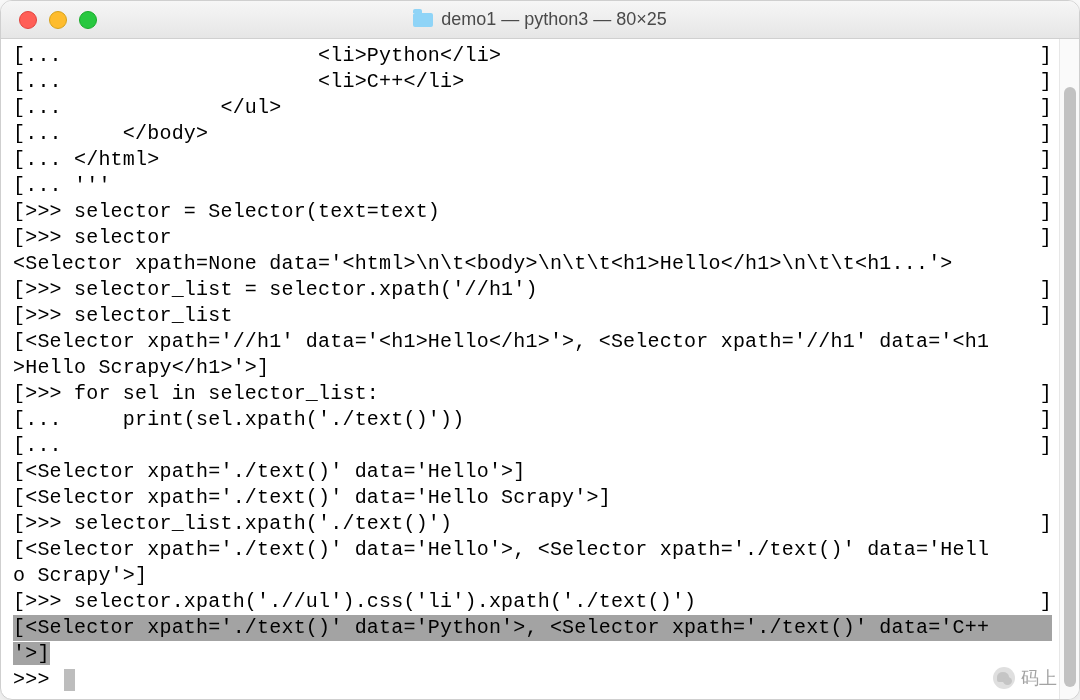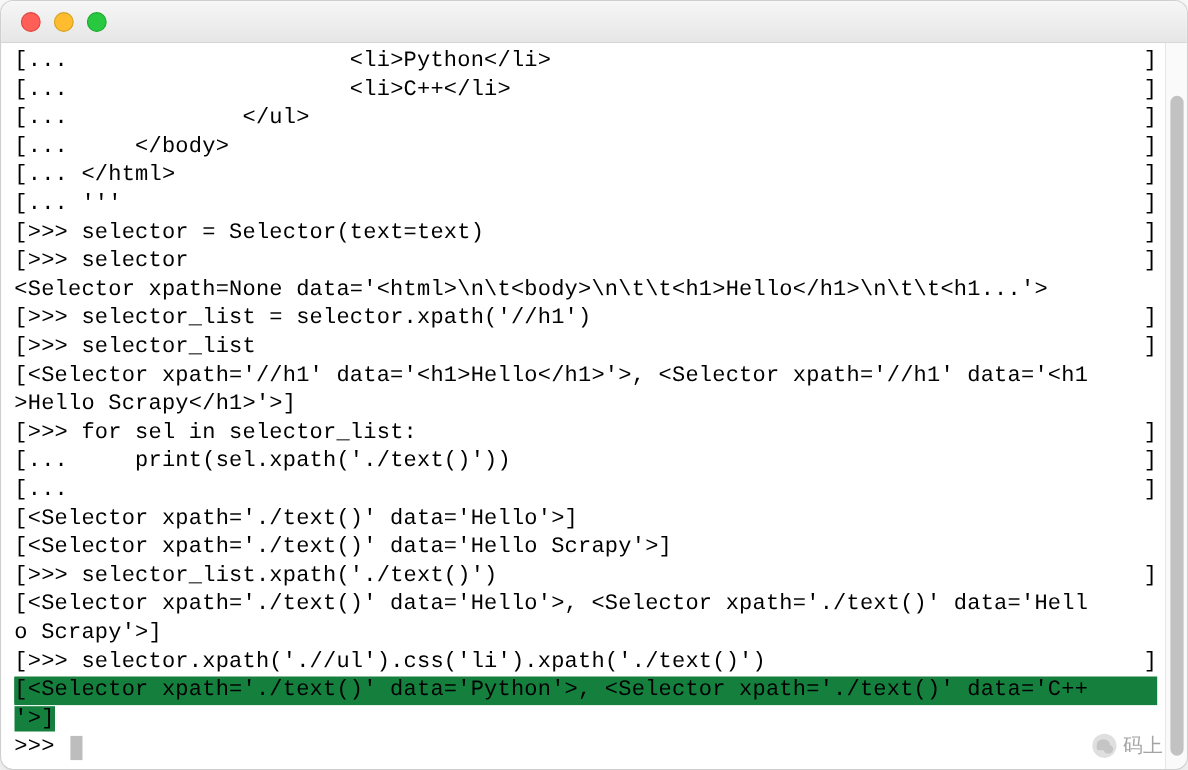--- a/index.html
+++ b/index.html
@@ -114,21 +114,21 @@
     white-space: pre;
     overflow: hidden;
   }
   .gutter-r {
     flex: 0 0 auto;
     text-align: right;
     color: #000;
     padding-right: 3px;
   }
   .sel {
-    background: #15803d;
+    background: #a3a3a3;
   }
 
   .cursor {
     display: inline-block;
     width: 11px;
     height: 22px;
     vertical-align: text-bottom;
     background: #bdbdbd;
     margin-left: 2px;
   }
@@ -167,20 +167,24 @@
 <body>
 
 <div class="window">
 
   <div class="titlebar">
     <div class="traffic">
       <div class="light red"></div>
       <div class="light yellow"></div>
       <div class="light green"></div>
     </div>
+    <div class="title-center">
+      <span class="folder-icon"></span>
+      <span>demo1 — python3 — 80×25</span>
+    </div>
   </div>
 
   <div class="client">
     <div class="term" id="term"><div class="row"><span class="gutter-l">[</span><span class="content"><span>... </span><span>                    &lt;li&gt;Python&lt;/li&gt;</span></span><span class="gutter-r">]</span></div><div class="row"><span class="gutter-l">[</span><span class="content"><span>... </span><span>                    &lt;li&gt;C++&lt;/li&gt;</span></span><span class="gutter-r">]</span></div><div class="row"><span class="gutter-l">[</span><span class="content"><span>... </span><span>            &lt;/ul&gt;</span></span><span class="gutter-r">]</span></div><div class="row"><span class="gutter-l">[</span><span class="content"><span>... </span><span>    &lt;/body&gt;</span></span><span class="gutter-r">]</span></div><div class="row"><span class="gutter-l">[</span><span class="content"><span>... </span><span>&lt;/html&gt;</span></span><span class="gutter-r">]</span></div><div class="row"><span class="gutter-l">[</span><span class="content"><span>... </span><span>'''</span></span><span class="gutter-r">]</span></div><div class="row"><span class="gutter-l">[</span><span class="content"><span>&gt;&gt;&gt; </span><span>selector = Selector(text=text)</span></span><span class="gutter-r">]</span></div><div class="row"><span class="gutter-l">[</span><span class="content"><span>&gt;&gt;&gt; </span><span>selector</span></span><span class="gutter-r">]</span></div><div class="row"><span class="gutter-l"></span><span class="content"><span></span><span>&lt;Selector xpath=None data='&lt;html&gt;\n\t&lt;body&gt;\n\t\t&lt;h1&gt;Hello&lt;/h1&gt;\n\t\t&lt;h1...'&gt;</span></span><span class="gutter-r"></span></div><div class="row"><span class="gutter-l">[</span><span class="content"><span>&gt;&gt;&gt; </span><span>selector_list = selector.xpath('//h1')</span></span><span class="gutter-r">]</span></div><div class="row"><span class="gutter-l">[</span><span class="content"><span>&gt;&gt;&gt; </span><span>selector_list</span></span><span class="gutter-r">]</span></div><div class="row"><span class="gutter-l"></span><span class="content"><span></span><span>[&lt;Selector xpath='//h1' data='&lt;h1&gt;Hello&lt;/h1&gt;'&gt;, &lt;Selector xpath='//h1' data='&lt;h1</span></span><span class="gutter-r"></span></div><div class="row"><span class="gutter-l"></span><span class="content"><span></span><span>&gt;Hello Scrapy&lt;/h1&gt;'&gt;]</span></span><span class="gutter-r"></span></div><div class="row"><span class="gutter-l">[</span><span class="content"><span>&gt;&gt;&gt; </span><span>for sel in selector_list:</span></span><span class="gutter-r">]</span></div><div class="row"><span class="gutter-l">[</span><span class="content"><span>... </span><span>    print(sel.xpath('./text()'))</span></span><span class="gutter-r">]</span></div><div class="row"><span class="gutter-l">[</span><span class="content"><span>... </span><span></span></span><span class="gutter-r">]</span></div><div class="row"><span class="gutter-l"></span><span class="content"><span></span><span>[&lt;Selector xpath='./text()' data='Hello'&gt;]</span></span><span class="gutter-r"></span></div><div class="row"><span class="gutter-l"></span><span class="content"><span></span><span>[&lt;Selector xpath='./text()' data='Hello Scrapy'&gt;]</span></span><span class="gutter-r"></span></div><div class="row"><span class="gutter-l">[</span><span class="content"><span>&gt;&gt;&gt; </span><span>selector_list.xpath('./text()')</span></span><span class="gutter-r">]</span></div><div class="row"><span class="gutter-l"></span><span class="content"><span></span><span>[&lt;Selector xpath='./text()' data='Hello'&gt;, &lt;Selector xpath='./text()' data='Hell</span></span><span class="gutter-r"></span></div><div class="row"><span class="gutter-l"></span><span class="content"><span></span><span>o Scrapy'&gt;]</span></span><span class="gutter-r"></span></div><div class="row"><span class="gutter-l">[</span><span class="content"><span>&gt;&gt;&gt; </span><span>selector.xpath('.//ul').css('li').xpath('./text()')</span></span><span class="gutter-r">]</span></div><div class="row"><span class="gutter-l"></span><span class="content sel" style="width: 100%;"><span class="sel"></span><span class="sel">[&lt;Selector xpath='./text()' data='Python'&gt;, &lt;Selector xpath='./text()' data='C++</span></span><span class="gutter-r"></span></div><div class="row"><span class="gutter-l"></span><span class="content"><span class="sel"></span><span class="sel">'&gt;]</span></span><span class="gutter-r"></span></div><div class="row"><span class="gutter-l"></span><span class="content"><span>&gt;&gt;&gt; </span><span></span><span class="cursor"></span></span><span class="gutter-r"></span></div></div>
     <div class="scroll-track">
       <div class="scroll-thumb" id="scroll-thumb" style="top: 48px; height: 600px;"></div>
     </div>
   </div>
 
 </div>

